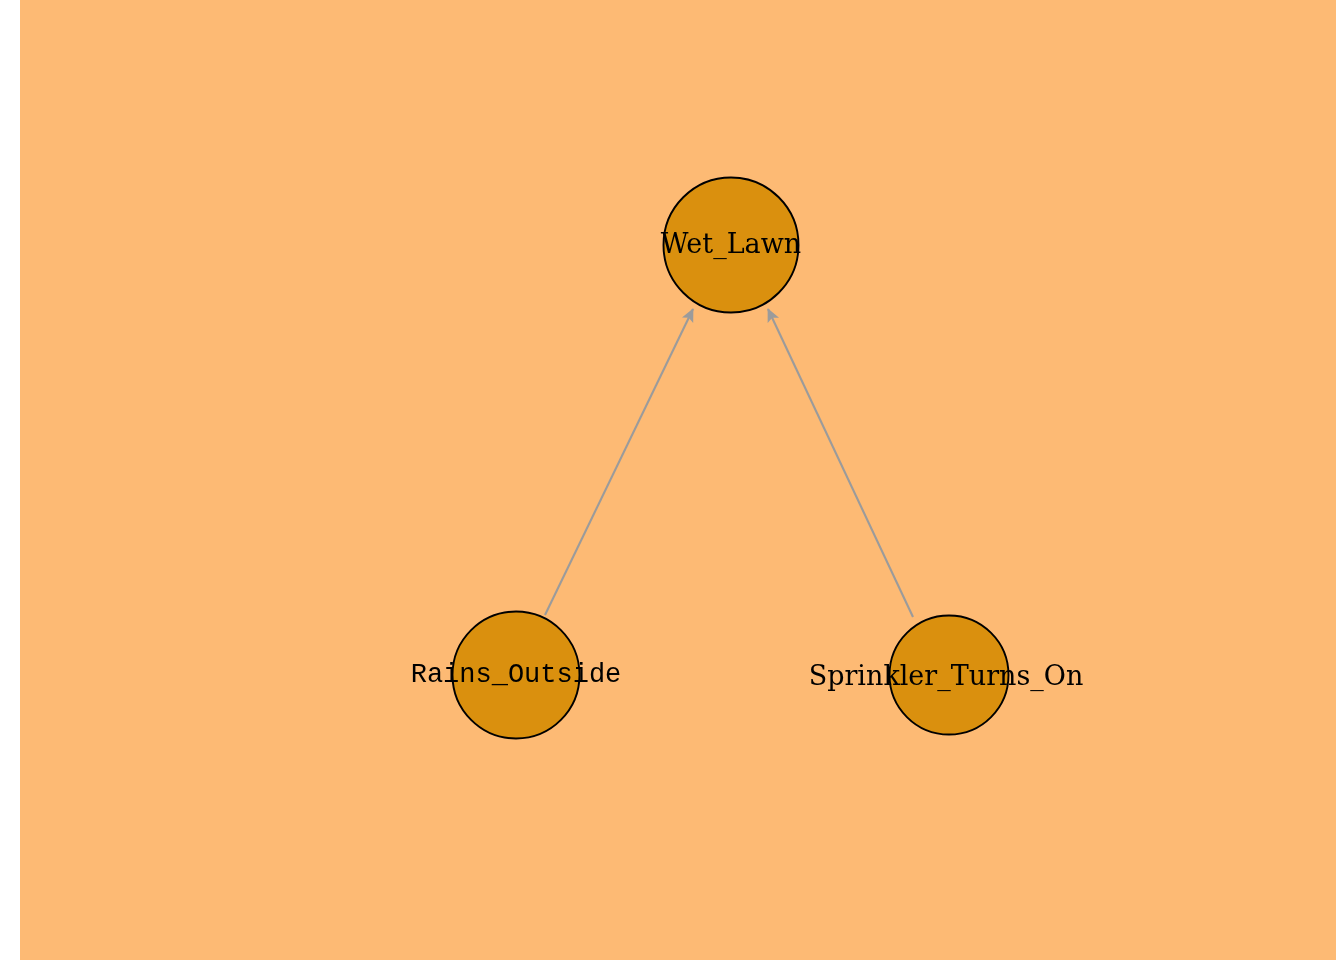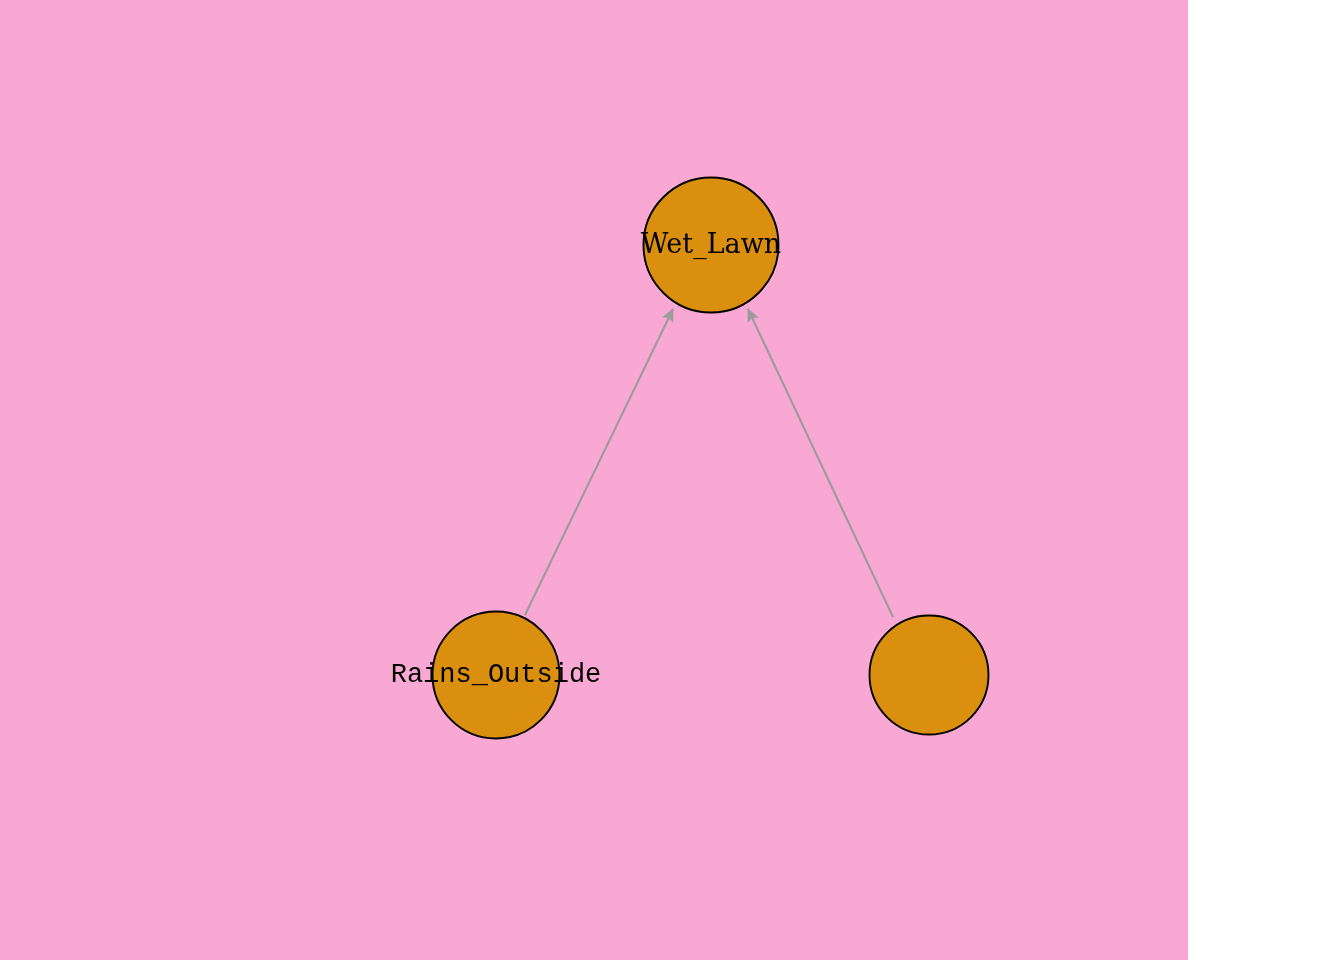--- a/index.html
+++ b/index.html
@@ -9,23 +9,24 @@
     background: #ffffff;
   }
   body {
     width: 1344px;
     height: 960px;
     overflow: hidden;
     font-family: "DejaVu Serif", "Liberation Serif", serif;
   }
   #graph-canvas {
     position: relative;
-    width: 1188px;
+    width: 1316px;
     height: 960px;
-    background: #f9a8d4;
+    background: #fdba74;
+    margin-left: 20px;
   }
   #graph-svg {
     position: absolute;
     left: 0;
     top: 0;
     width: 1344px;
     height: 960px;
   }
   .node-label {
     position: absolute;
@@ -60,14 +61,15 @@
       <circle cx="711" cy="245" r="67.5" fill="#da900e" stroke="#000000" stroke-width="1.9"></circle>
       <circle cx="496" cy="675" r="63.5" fill="#da900e" stroke="#000000" stroke-width="1.9"></circle>
       <circle cx="929" cy="675" r="59.5" fill="#da900e" stroke="#000000" stroke-width="1.9"></circle>
     </g>
   </svg>
 
   <div class="node-label" style="left:711px; top:243px;">Wet_Lawn</div>
 
   <div class="node-label" style="left:496px; top:675px;font-family:Liberation Mono, monospace;">Rains_Outside</div>
 
+  <div class="node-label" style="left:926px; top:675px;">Sprinkler_Turns_On</div>
 
 </div>
 
 </body></html>

